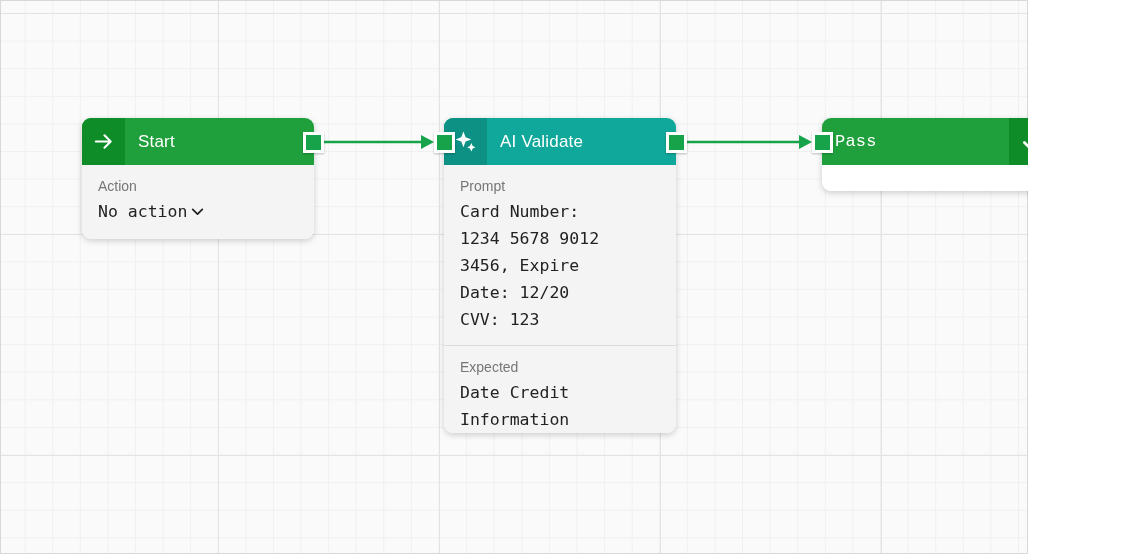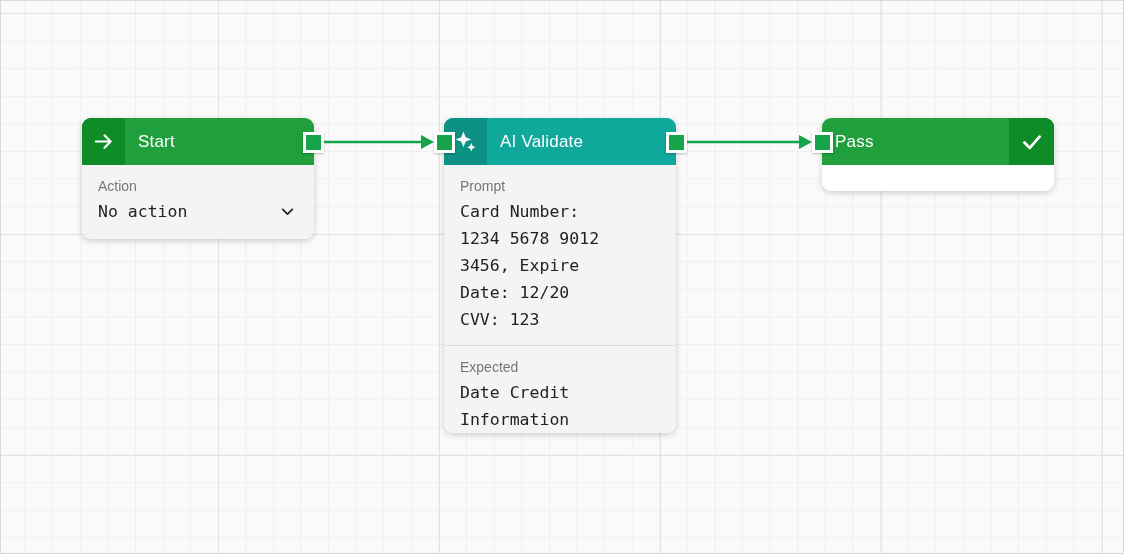--- a/index.html
+++ b/index.html
@@ -1,18 +1,18 @@
 <!DOCTYPE html>
 <html><head>
 <meta charset="utf-8">
 <style>
   html,body{margin:0;padding:0;background:#fff;}
   .canvas{
     position:relative;
-    width:1124px;height:554px;
+    width:1028px;height:554px;
     overflow:hidden;
     background-color:#fafafa;
     background-image:
       linear-gradient(to right,#e3e3e3 1px,transparent 1px),
       linear-gradient(to bottom,#e3e3e3 1px,transparent 1px),
       linear-gradient(to right,#f0f0f0 1px,transparent 1px),
       linear-gradient(to bottom,#f0f0f0 1px,transparent 1px);
     background-size:221px 221px,221px 221px,27.6px 27.6px,27.6px 27.6px;
     background-position:-3px 13px,-3px 13px,-3px 13px,-3px 13px;
     box-shadow:inset 0 0 0 1px #d8d8d8;
@@ -57,21 +57,21 @@
   .field-label{
     color:#767676;font-size:14px;line-height:24px;
   }
   .mono-value{
     font-family:"DejaVu Sans Mono",monospace;
     font-size:16.5px;line-height:27px;
     color:#222;
     white-space:pre-line;
   }
   .dropdown-row{
-    display:flex;align-items:center;justify-content:space-between;
+    display:flex;align-items:center;justify-content:flex-start;
     cursor:pointer;
   }
   .pass-body{
     background:#ffffff;height:26px;border-radius:0 0 9px 9px;
   }
   .pass-title{padding-left:13px;}
   .handle{
     position:absolute;
     width:15px;height:15px;
     background:#16a34a;
@@ -144,21 +144,21 @@
       <div class="section" style="padding-bottom:0;">
         <div class="field-label">Expected</div>
         <div class="mono-value">Date Credit
 Information</div>
       </div>
     </div>
   </div>
 
   <div class="node" style="left:822px;top:118px;">
     <div class="node-header hdr-green">
-      <div class="node-title pass-title" style="flex:1;">Pass</div>
+      <div class="node-title pass-title" style="flex:1;font-family:Liberation Mono, monospace;">Pass</div>
       <div class="icon-box icon-box-green" style="flex:0 0 45px;">
         <svg viewBox="0 0 24 24" width="26" height="26">
           <path d="M5 12.5 10 17.5 19 7" fill="none" stroke="#fff" stroke-width="2.5" stroke-linecap="round" stroke-linejoin="round"></path>
         </svg>
       </div>
     </div>
     <div class="pass-body"></div>
   </div>
 
   <div class="handle" style="left:303px;top:132px;"></div>

